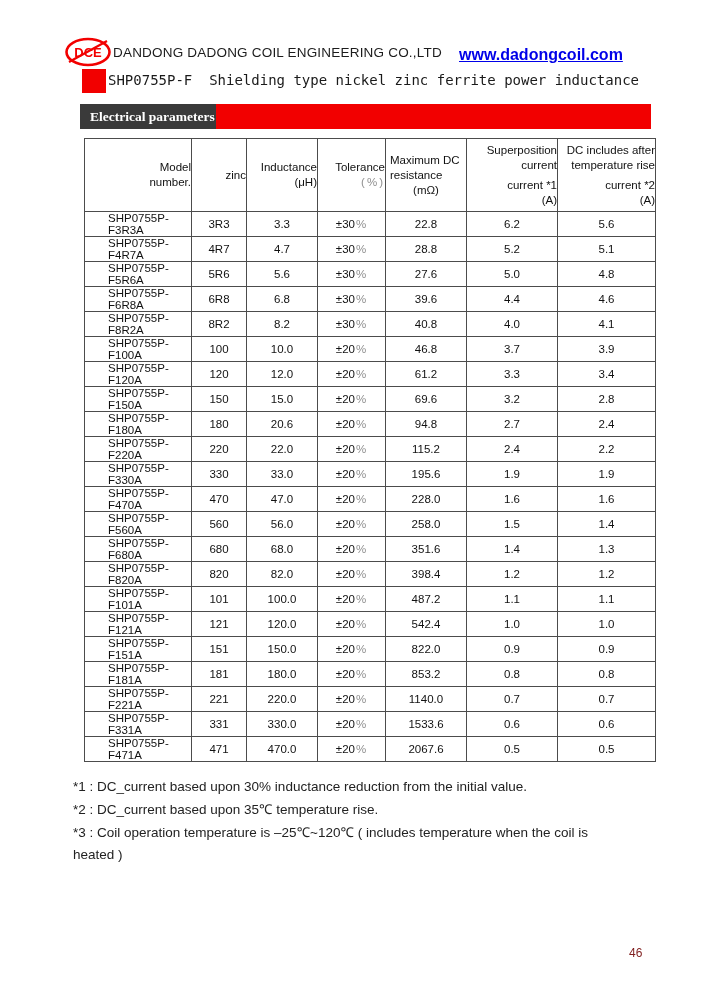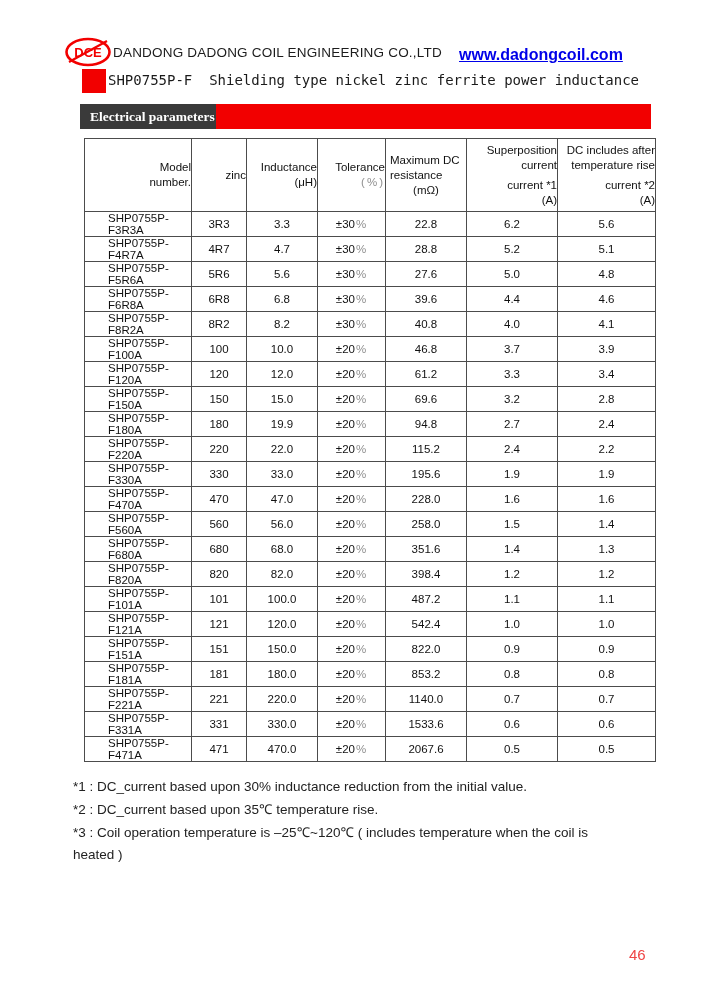--- a/index.html
+++ b/index.html
@@ -38,21 +38,21 @@
   .params th:nth-child(5) .hl:last-child{text-align:center;padding-left:0;}
   .params th:nth-child(4) .hl:last-child{color:var(--pct-gray,#8f8f8f);letter-spacing:2px;}
   .params th:nth-child(6) .hl:nth-child(3),
   .params th:nth-child(7) .hl:nth-child(3){margin-top:5px;}
   .params td{height:23px;text-align:center;}
   .params td:first-child{text-align:left;padding-left:23px;}
   .pct{color:var(--pct-gray,#8f8f8f);letter-spacing:1px;padding-left:1px;}
   
   .notes{position:absolute;left:73px;top:776px;width:545px;font-size:13.5px;color:#222;}
   .note{line-height:22px;margin-bottom:1px;}
-  .pageno{position:absolute;left:629px;top:946px;font-size:15px;color:#ef4444;}
+  .pageno{position:absolute;left:629px;top:946px;font-size:12px;color:#7f1d1d;}
 </style>
 </head>
 <body>
 
 <div class="page">
 
   <span class="logo">
     <svg width="48" height="34" viewBox="0 0 48 34">
       <ellipse cx="24" cy="16" rx="21.5" ry="13" fill="none" stroke="#f20000" stroke-width="2.6"></ellipse>
       <text x="24" y="21" text-anchor="middle" font-family="Liberation Sans, sans-serif" font-size="13" font-weight="bold" fill="#f20000">DCE</text>
@@ -175,21 +175,21 @@
           <td>150</td>
           <td>15.0</td>
           <td><span>±20</span><span class="pct">%</span></td>
           <td>69.6</td>
           <td>3.2</td>
           <td>2.8</td>
         </tr>
         <tr>
           <td>SHP0755P-F180A</td>
           <td>180</td>
-          <td>19.9</td>
+          <td>20.6</td>
           <td><span>±20</span><span class="pct">%</span></td>
           <td>94.8</td>
           <td>2.7</td>
           <td>2.4</td>
         </tr>
         <tr>
           <td>SHP0755P-F220A</td>
           <td>220</td>
           <td>22.0</td>
           <td><span>±20</span><span class="pct">%</span></td>

